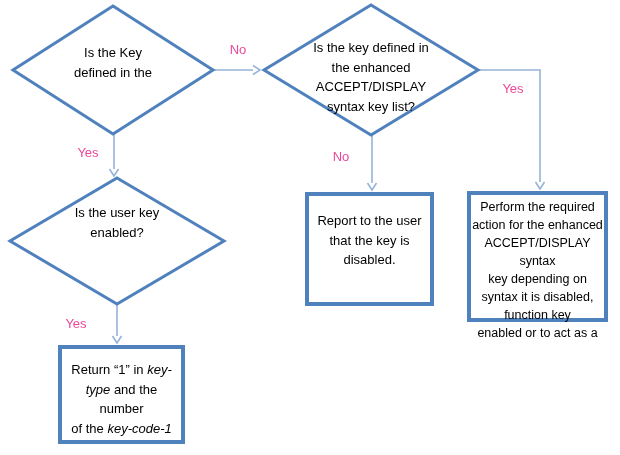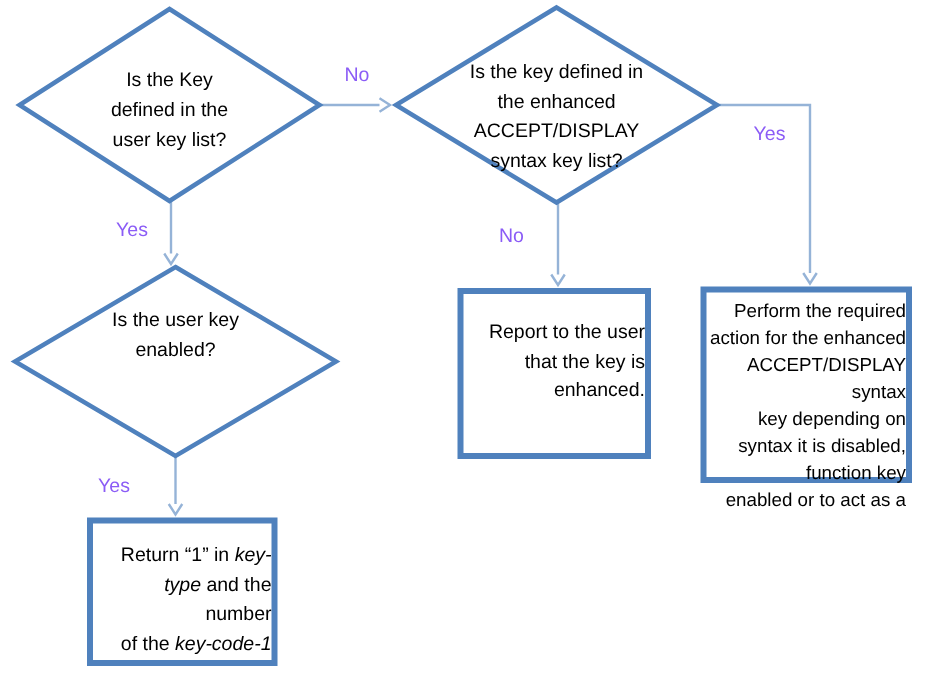--- a/index.html
+++ b/index.html
@@ -27,28 +27,28 @@
     text-align: center;
     font-size: 13px;
     line-height: 20px;
     color: #000000;
   }
   .edge-label {
     position: absolute;
     width: 36px;
     text-align: center;
     font-size: 13px;
-    color: #8b5cf6;
+    color: #ec4899;
   }
   .process-box {
     position: absolute;
     box-sizing: border-box;
     border: 4px solid #4f81bd;
     background: #ffffff;
-    text-align: right;
+    text-align: center;
     font-size: 13px;
     line-height: 19.5px;
     color: #000000;
   }
   .process-box.report { left: 305px; top: 192px; width: 129px; height: 114px; padding-top: 15px; }
   .process-box.perform { left: 467px; top: 191px; width: 141px; height: 131px; padding-top: 3px; line-height: 18px; font-size: 12.5px; }
   .process-box.return { left: 58px; top: 345px; width: 127px; height: 99px; padding-top: 11px; }
   .it { font-style: italic; }
   .d1-label { left: 33px;  top: 43px;  width: 160px; }
   .d2-label { left: 281px; top: 38px;  width: 180px; line-height: 19.5px; }
@@ -77,39 +77,38 @@
     <polyline points="112.5,336 117,343 121.5,336" fill="none" stroke="#95b3d7" stroke-width="1.6"></polyline>
 
     <polygon points="113,6 213,70 113,134 13,70" fill="#ffffff" stroke="#4f81bd" stroke-width="3"></polygon>
     <polygon points="371,5 478,70 371,135 264,70" fill="#ffffff" stroke="#4f81bd" stroke-width="3"></polygon>
     <polygon points="117,178 224,241 117,304 10,241" fill="#ffffff" stroke="#4f81bd" stroke-width="3"></polygon>
   </svg>
 
   <div class="node-label d1-label">
     <div>Is the Key</div>
     <div>defined in the</div>
-    <div>user key list?</div>
   </div>
 
   <div class="node-label d2-label">
     <div>Is the key defined in</div>
     <div>the enhanced</div>
     <div>ACCEPT/DISPLAY</div>
     <div>syntax key list?</div>
   </div>
 
   <div class="node-label d3-label">
     <div>Is the user key</div>
     <div>enabled?</div>
   </div>
 
   <div class="process-box report">
     <div>Report to the user</div>
     <div>that the key is</div>
-    <div>enhanced.</div>
+    <div>disabled.</div>
   </div>
 
   <div class="process-box perform">
     <div>Perform the required</div>
     <div>action for the enhanced</div>
     <div>ACCEPT/DISPLAY syntax</div>
     <div>key depending on</div>
     <div>syntax it is disabled,</div>
     <div>function key</div>
     <div>enabled or to act as a</div>

